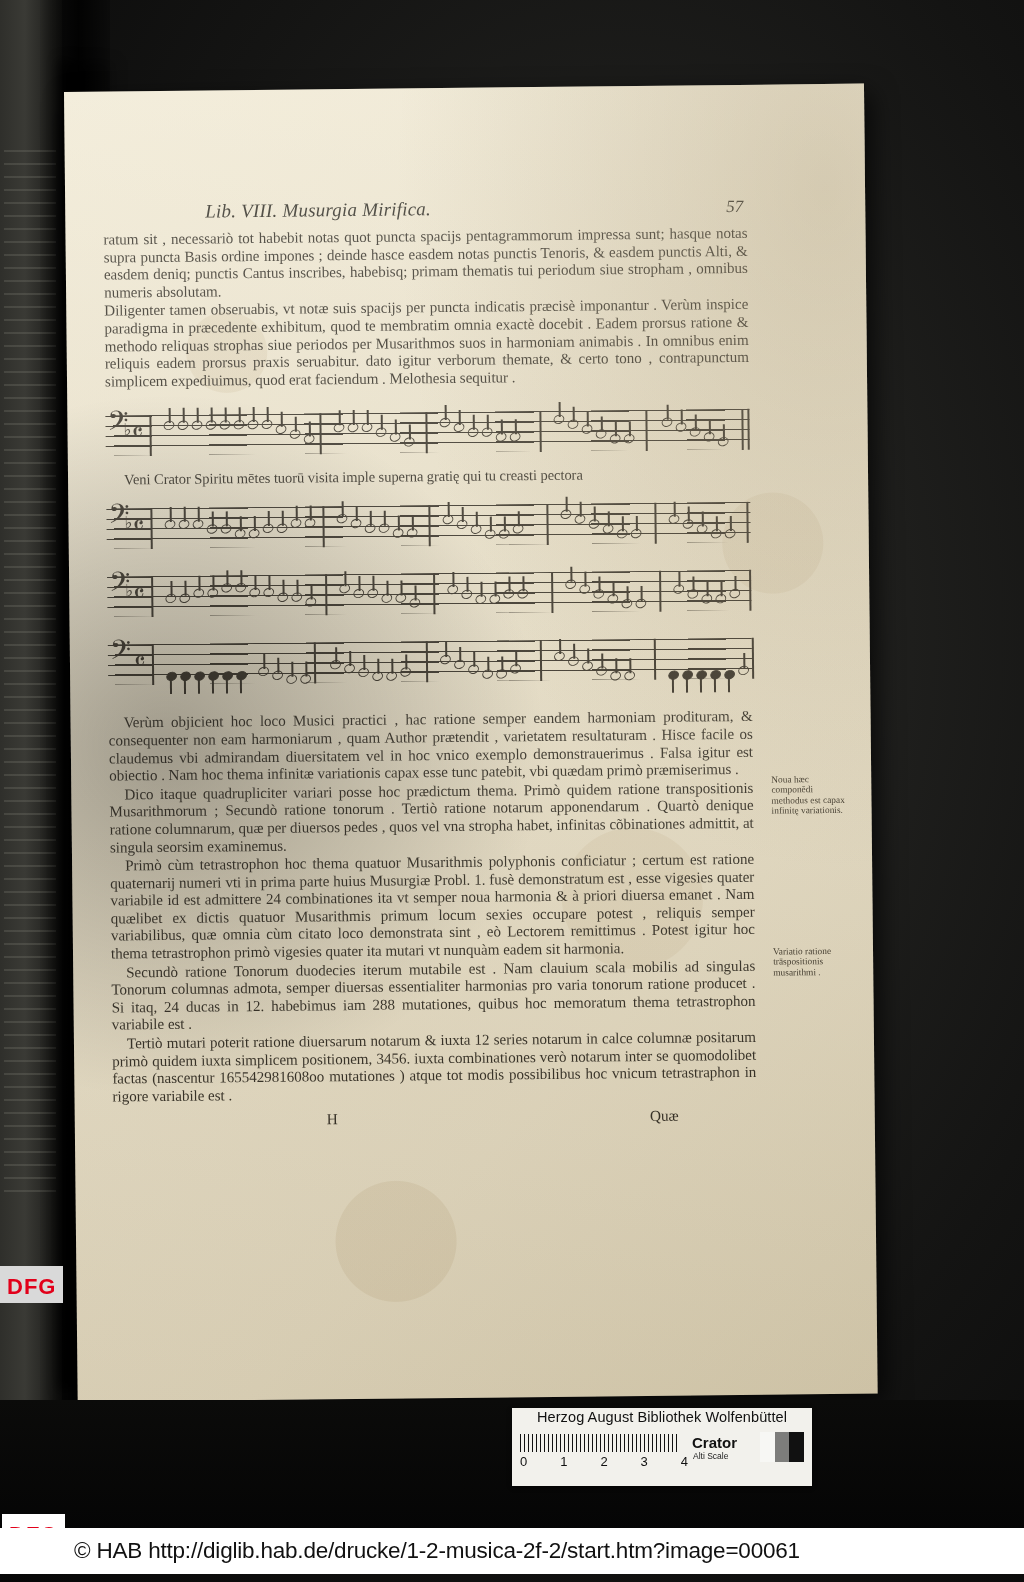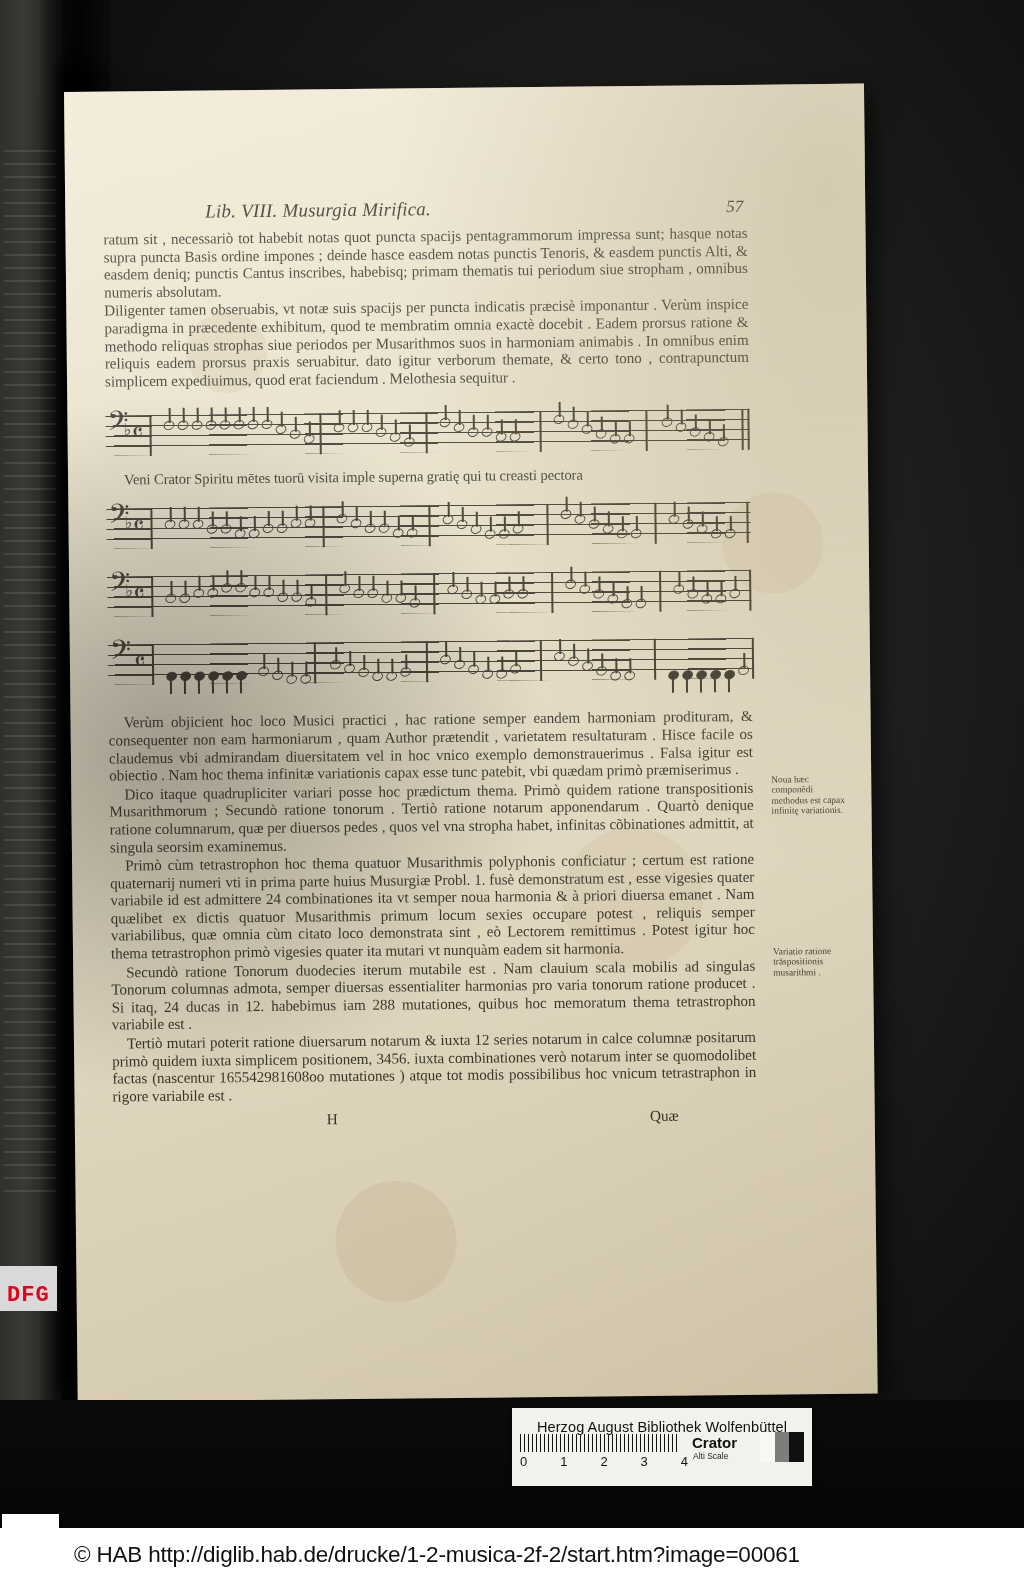--- a/index.html
+++ b/index.html
@@ -235,21 +235,21 @@
     width: 300px;
     height: 78px;
     background: #f2f1ec;
     box-shadow: 0 1px 4px rgba(0,0,0,0.6);
   }
   .target .lib {
     font-family: "Liberation Sans", sans-serif;
     font-size: 14.5px;
     color: #111;
     text-align: center;
-    padding-top: 11px;
+    padding-top: 1px;
     letter-spacing: .1px;
   }
   .target .ruler {
     position: absolute;
     left: 8px;
     top: 26px;
     width: 160px;
     height: 18px;
     background:
       repeating-linear-gradient(90deg, #111 0 1px, transparent 1px 4px);
@@ -291,37 +291,37 @@
     display: flex;
   }
   .target .patches i { display: block; height: 100%; }
   .p-white { width: 33%; background: #f7f7f4; }
   .p-gray  { width: 34%; background: #7d7d7b; }
   .p-black { width: 33%; background: #111; }
 
   
   .dfg {
     position: absolute;
-    font-family: Liberation Mono, monospace;
+    font-family: Liberation Sans, sans-serif;
     font-weight: bold;
     color: #fff;
     background: #e2001a;
     font-size: 22px;
     letter-spacing: 1px;
-    padding: 17px 7px 3px 7px;
+    padding: 8px 7px 3px 7px;
   }
   #dfg-top { left: 0; top: 1266px; background: #d9d9d9; color: #e2001a; }
   #dfg-bottom { left: 2px; top: 1514px; background: #ffffff; color: #e2001a; }
 
   .footer-bar {
     position: absolute;
     left: 0;
     top: 1528px;
     width: 1024px;
-    height: 54px;
+    height: 46px;
     background: #ffffff;
     display: flex;
     align-items: center;
   }
   .footer-bar .url {
     margin-left: 74px;
     font-family: "Liberation Sans", sans-serif;
     font-size: 22.5px;
     color: #111;
     letter-spacing: -0.2px;

